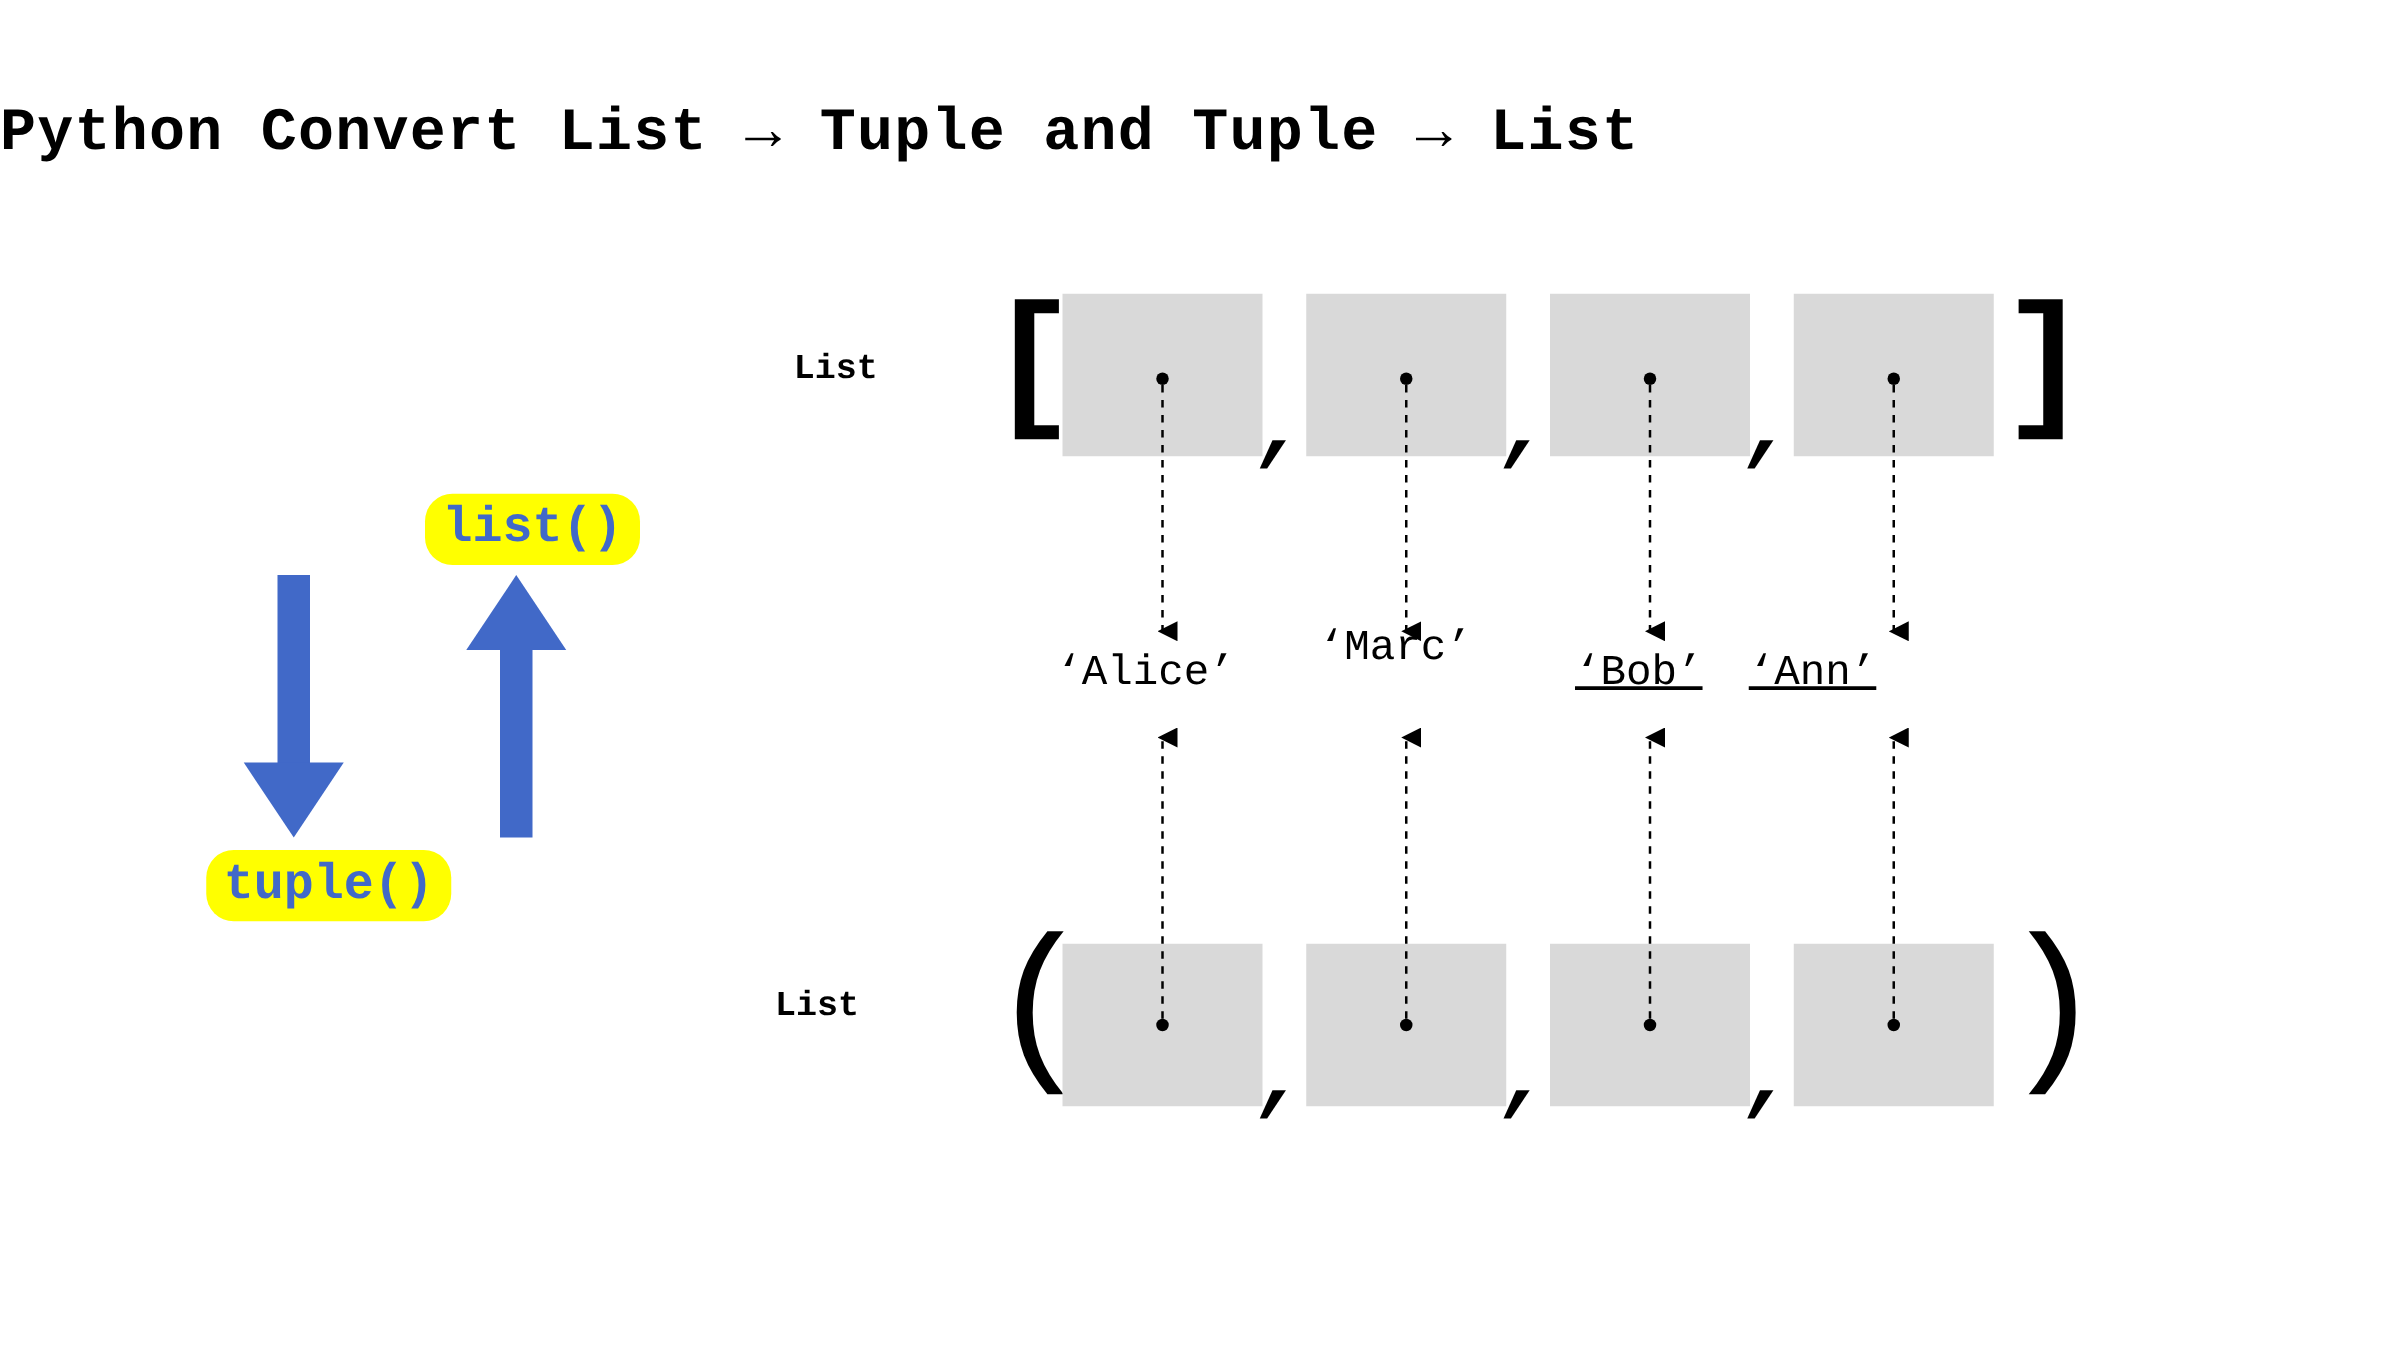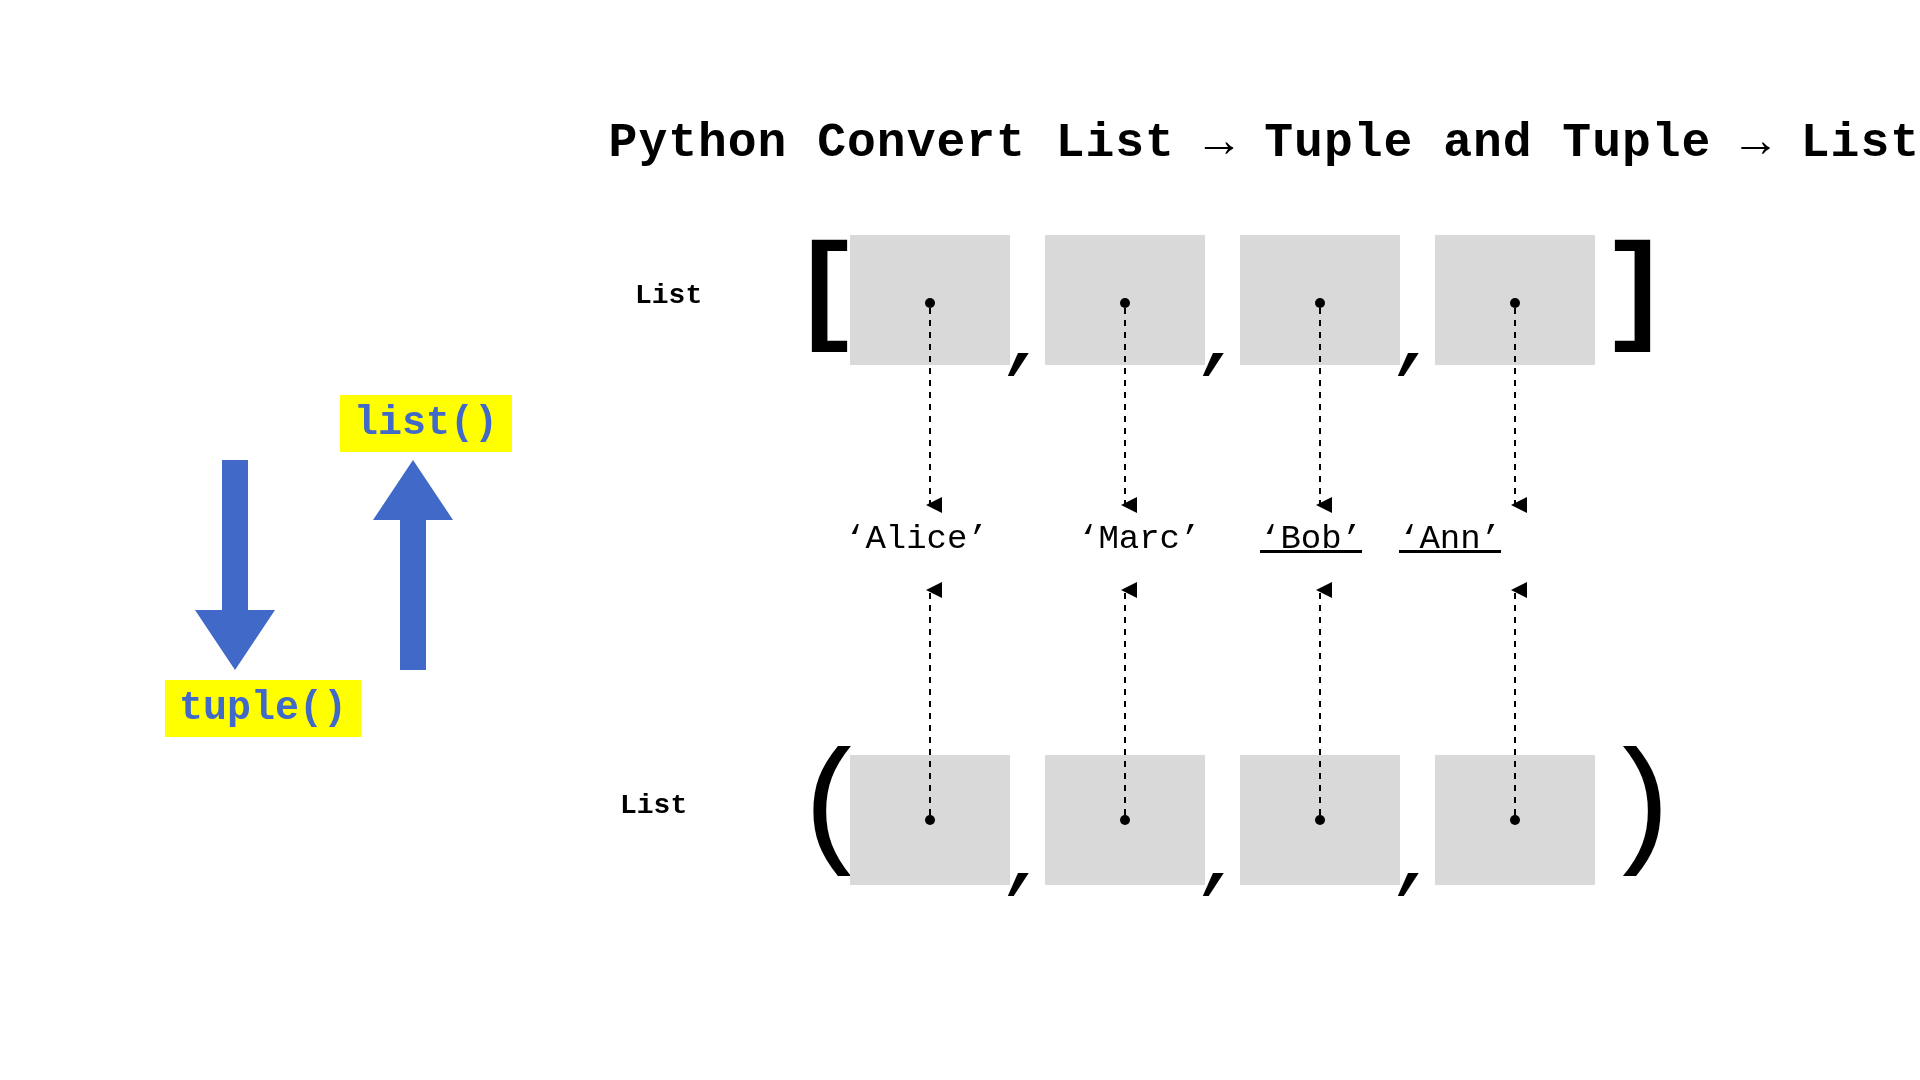--- a/index.html
+++ b/index.html
@@ -10,26 +10,25 @@
     background: #ffffff;
     font-family: "Courier New", Courier, monospace;
     color: #000000;
     overflow: hidden;
   }
   .title {
     position: absolute;
     top: 80px;
     left: 0;
     width: 100%;
-    text-align: right;
+    text-align: left;
     font-size: 48px;
     font-weight: bold;
     letter-spacing: 1px;
     white-space: nowrap;
-    margin-top: 36px;
   }
   .label {
     position: absolute;
     font-size: 28px;
     font-weight: bold;
   }
   .box {
     position: absolute;
     width: 160px;
     height: 130px;
@@ -55,20 +54,21 @@
     white-space: nowrap;
   }
   .badge {
     position: absolute;
     background: #ffff00;
     color: #4169c8;
     font-size: 40px;
     font-weight: bold;
     padding: 6px 14px;
     font-family: "Courier New", Courier, monospace;
+    border-radius: 22px;
   }
   svg.arrows {
     position: absolute;
     top: 0;
     left: 0;
     width: 1920px;
     height: 1080px;
     pointer-events: none;
   }
 </style>
@@ -99,21 +99,21 @@
 
 <div class="comma" style="left:1005px; top:310px;">,</div>
 <div class="comma" style="left:1200px; top:310px;">,</div>
 <div class="comma" style="left:1395px; top:310px;">,</div>
 
 <div class="comma" style="left:1005px; top:830px;">,</div>
 <div class="comma" style="left:1200px; top:830px;">,</div>
 <div class="comma" style="left:1395px; top:830px;">,</div>
 
 <div class="value" style="left:845px;  top:520px;">‘Alice’</div>
-<div class="value" style="left:1055px; top:520px;margin-left:23px;">‘Marc’</div>
+<div class="value" style="left:1055px; top:500px;">‘Marc’</div>
 <div class="value" style="left:1260px; top:520px;text-decoration:underline;">‘Bob’</div>
 <div class="value" style="left:1399px; top:520px;text-decoration:underline;">‘Ann’</div>
 
 <div class="badge" style="left:340px; top:395px;">list()</div>
 <div class="badge" style="left:165px; top:680px;text-align:center;">tuple()</div>
 
 <svg class="arrows" viewBox="0 0 1920 1080">
   <defs>
     <marker id="arrowhead-down" markerWidth="8" markerHeight="8" refX="4" refY="6" orient="auto">
       <path d="M0,0 L8,0 L4,8 Z" fill="#000"></path>

